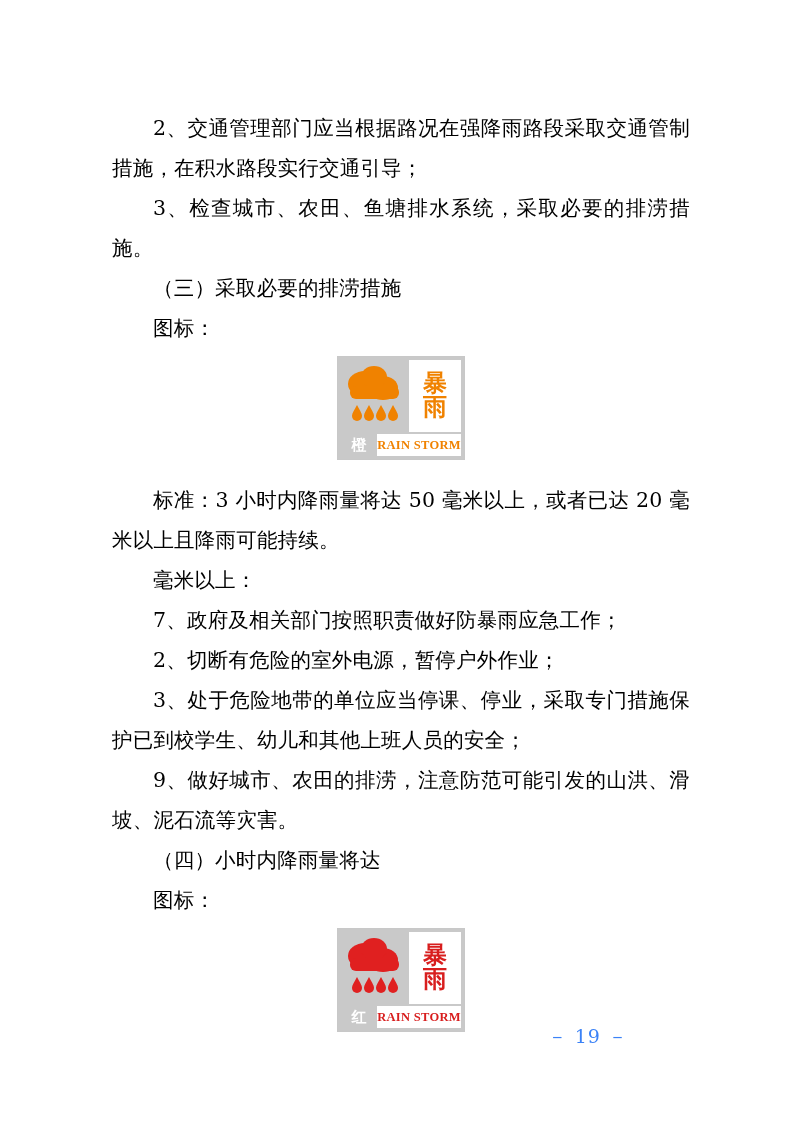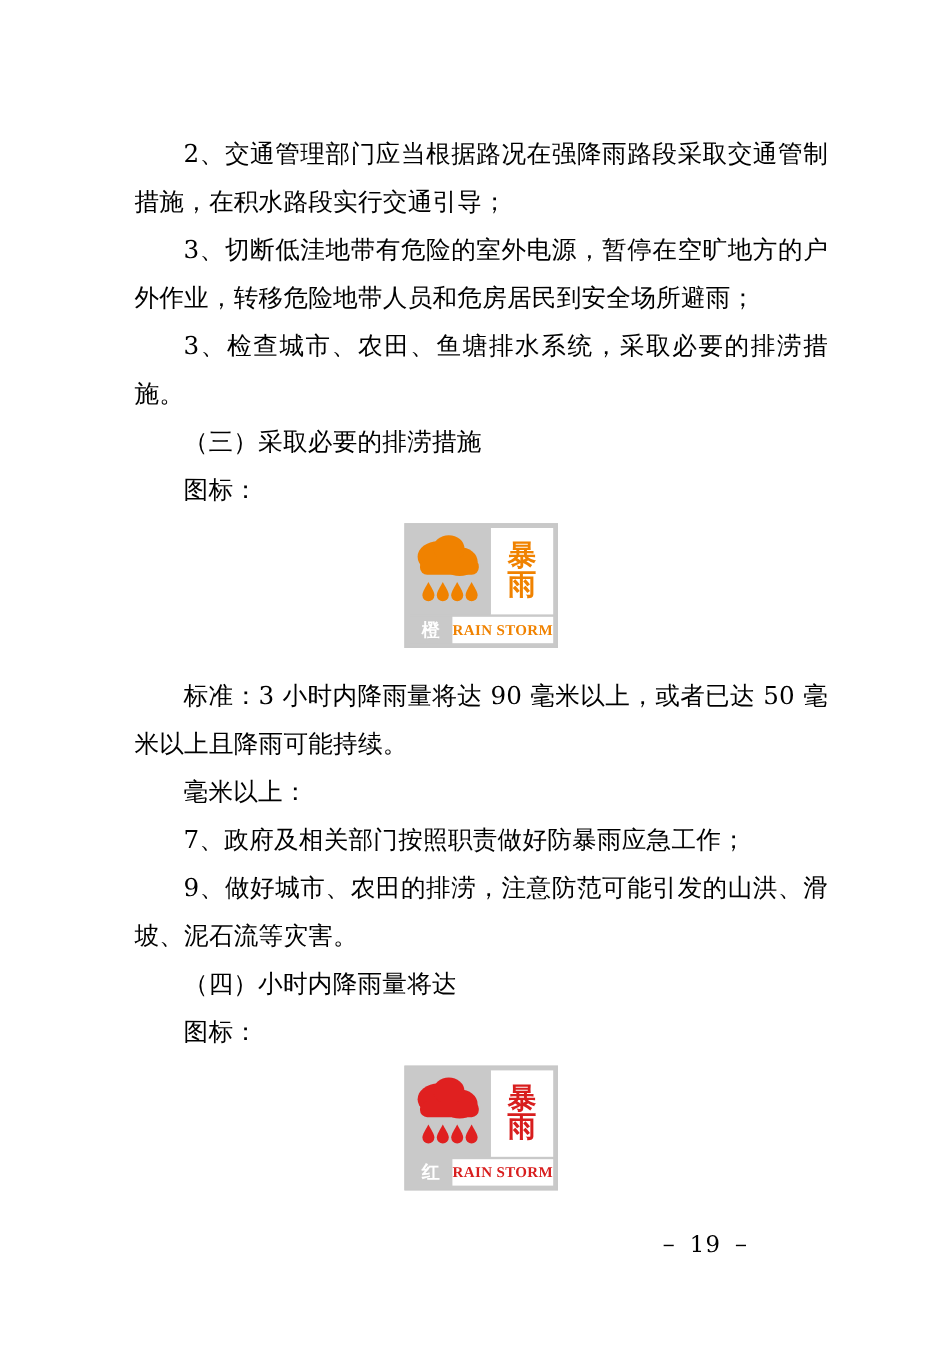--- a/index.html
+++ b/index.html
@@ -105,32 +105,31 @@
   
   .sign-pic svg { display:block; width:68px; height:72px; }
 
   .footer-page {
     position: absolute;
     right: 104px;
     top: 1024px;
     font-size: 19px;
     font-family: "DejaVu Serif", "Liberation Serif", serif;
     letter-spacing: 1px;
-    color: #000000;
+    color: #3b82f6;
   }
   .spacer-sm { height: 10px; }
 </style>
 </head>
 <body>
 
 <div class="page">
   <div class="content">
 
     <p class="para">2、交通管理部门应当根据路况在强降雨路段采取交通管制措施，在积水路段实行交通引导；</p>
-    <p class="para">3、切断低洼地带有危险的室外电源，暂停在空旷地方的户外作业，转移危险地带人员和危房居民到安全场所避雨；</p>
     <p class="para">3、检查城市、农田、鱼塘排水系统，采取必要的排涝措施。</p>
     <p class="para">（三）采取必要的排涝措施</p>
     <p class="para">图标：</p>
 
     <div class="sign-wrap">
       <div class="sign">
         <div class="sign-top">
           <div class="sign-pic">
             <svg viewBox="0 0 68 72" xmlns="http://www.w3.org/2000/svg" aria-hidden="true">
               <g fill="#F08200">
@@ -154,23 +153,25 @@
         </div>
         <div class="sign-bottom">
           <div class="sign-level" style="background:#c9c9c9;">橙</div>
           <div class="sign-en" style="color:#F08200;">RAIN STORM</div>
         </div>
       </div>
     </div>
 
     <div class="spacer-sm"></div>
 
-    <p class="para">标准：3 小时内降雨量将达 90 毫米以上，或者已达 50 毫米以上且降雨可能持续。</p>
+    <p class="para">标准：3 小时内降雨量将达 50 毫米以上，或者已达 20 毫米以上且降雨可能持续。</p>
     <p class="para">毫米以上：</p>
     <p class="para">7、政府及相关部门按照职责做好防暴雨应急工作；</p>
+    <p class="para">2、切断有危险的室外电源，暂停户外作业；</p>
+    <p class="para">3、处于危险地带的单位应当停课、停业，采取专门措施保护已到校学生、幼儿和其他上班人员的安全；</p>
     <p class="para">9、做好城市、农田的排涝，注意防范可能引发的山洪、滑坡、泥石流等灾害。</p>
     <p class="para">（四）小时内降雨量将达</p>
     <p class="para">图标：</p>
 
     <div class="sign-wrap">
       <div class="sign">
         <div class="sign-top">
           <div class="sign-pic">
             <svg viewBox="0 0 68 72" xmlns="http://www.w3.org/2000/svg" aria-hidden="true">
               <g fill="#E02020">

